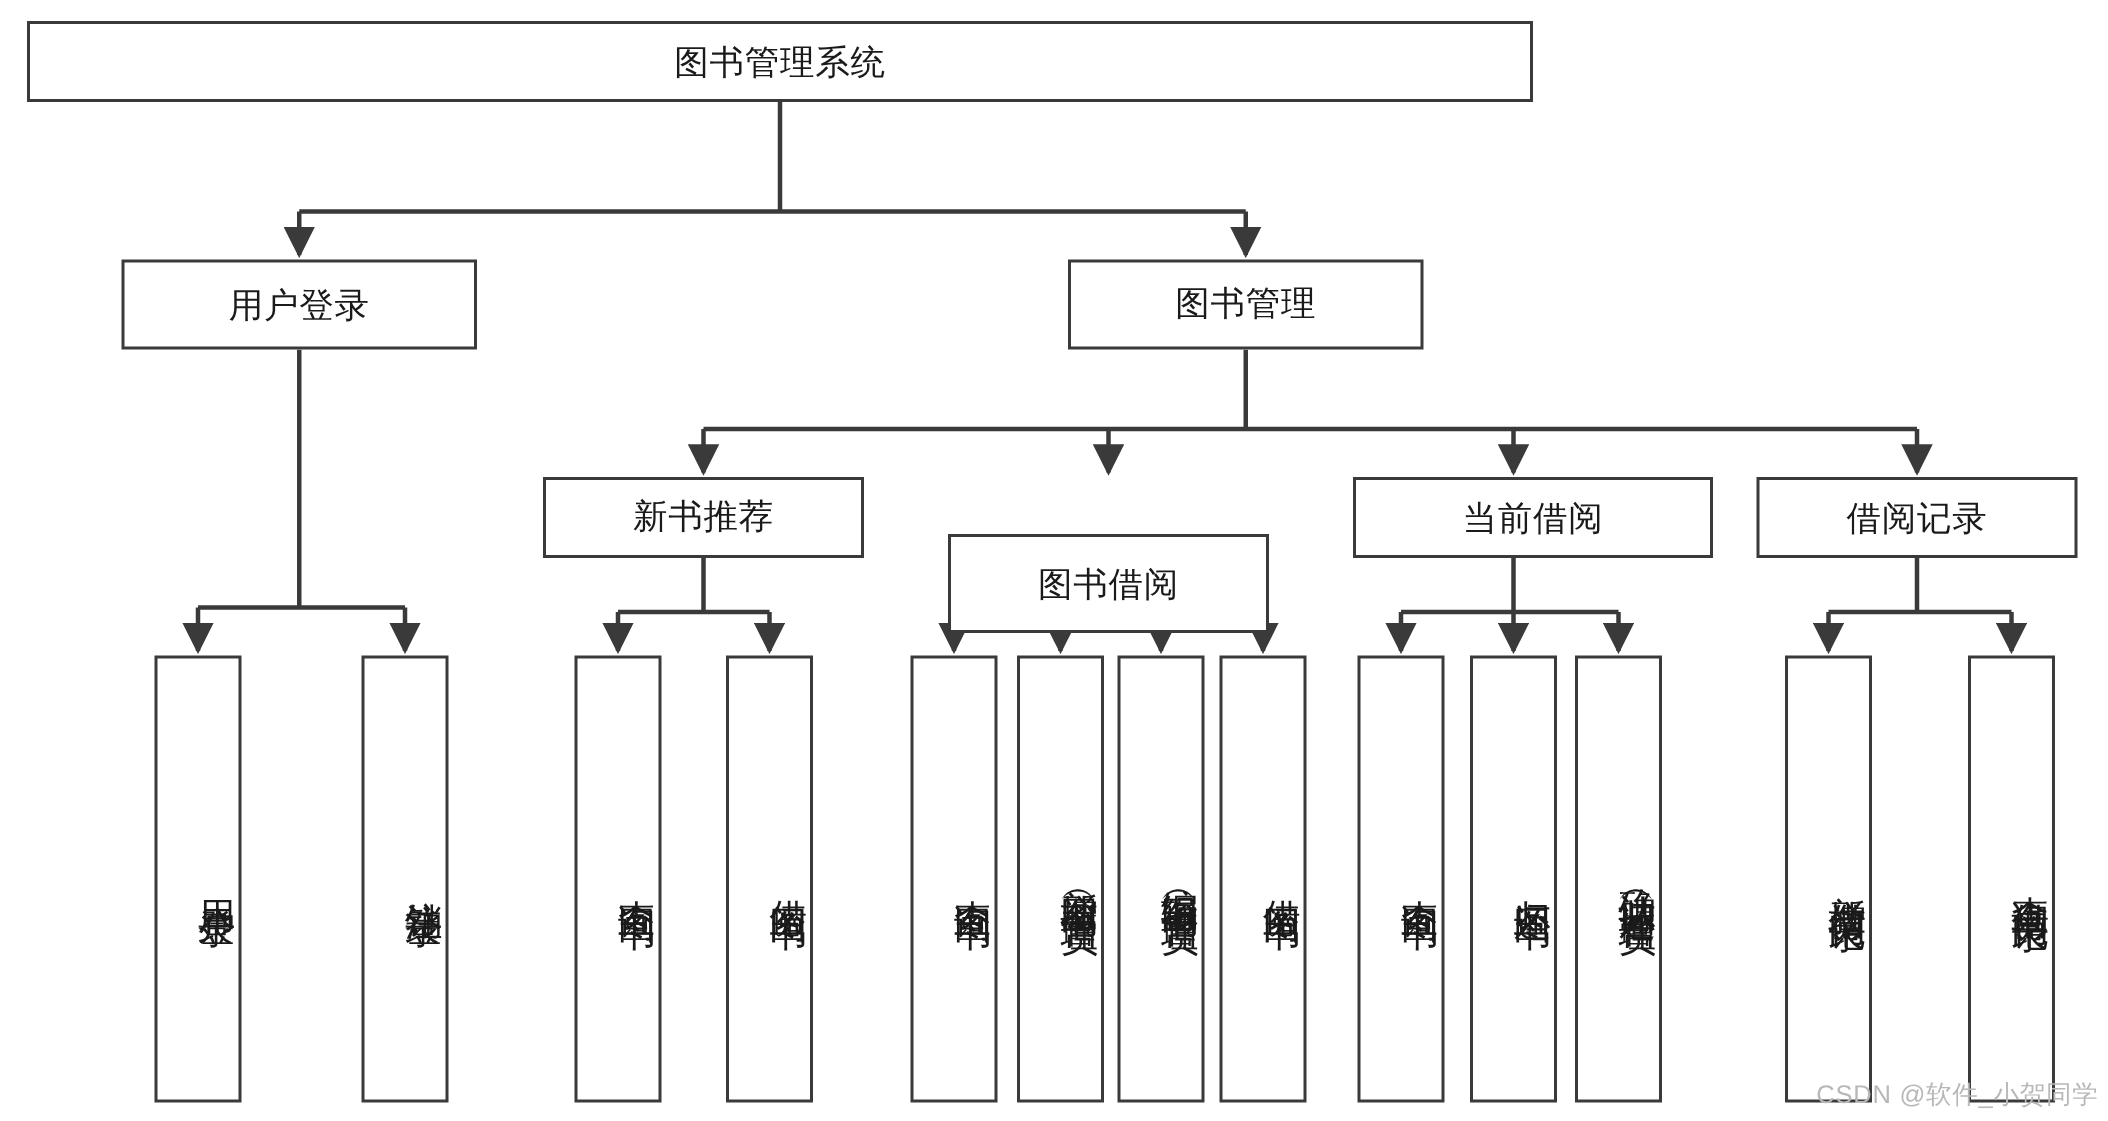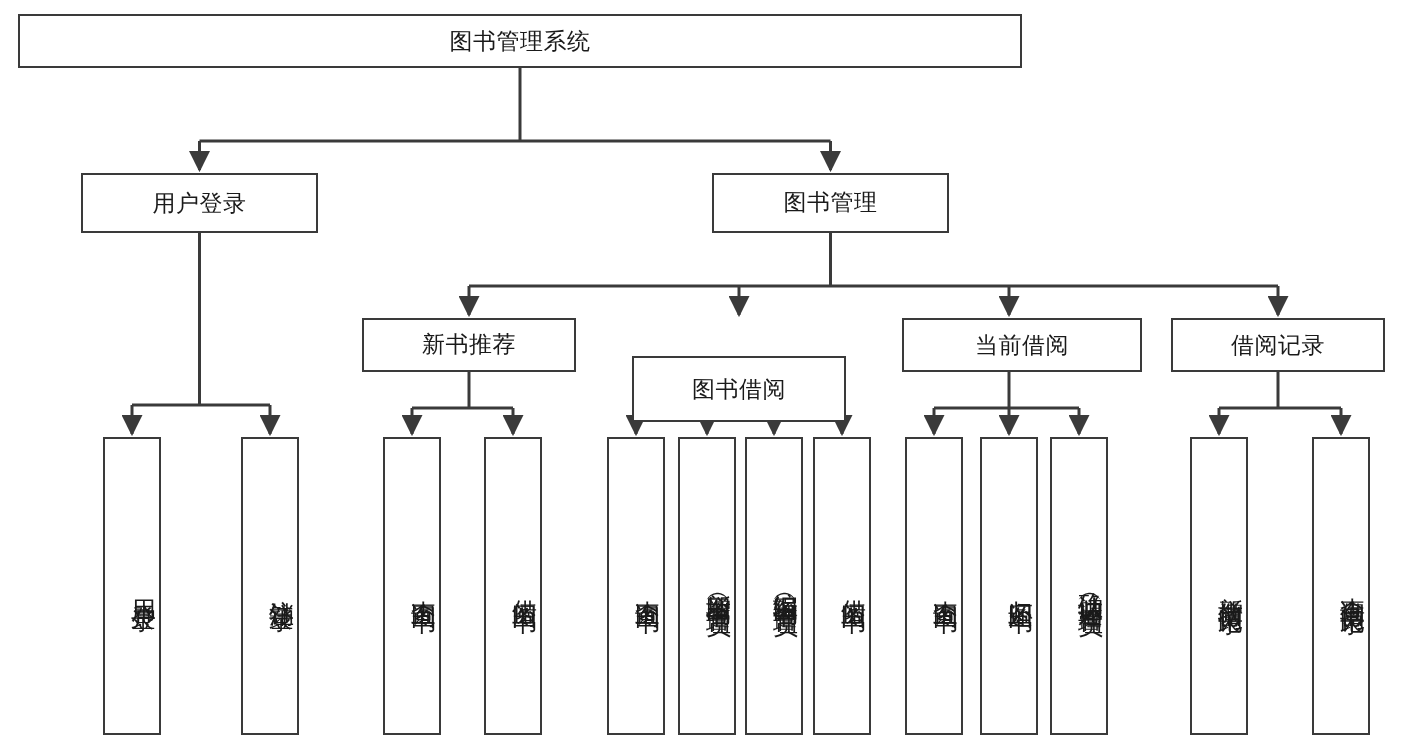--- a/index.html
+++ b/index.html
@@ -169,13 +169,14 @@
         <span class="nlabel">确认归还（管理员）</span>
       </div>
       <div class="node vert" style="left: 1190px; top: 437px; width: 58px; height: 298px;">
         <span class="nlabel">新增借阅记录</span>
       </div>
       <div class="node vert" style="left: 1312px; top: 437px; width: 58px; height: 298px;">
         <span class="nlabel">查询借阅记录</span>
       </div>
     </div>
 
+  <div id="watermark">CSDN @软件_小贺同学</div>
 </div>
 
 </body></html>

